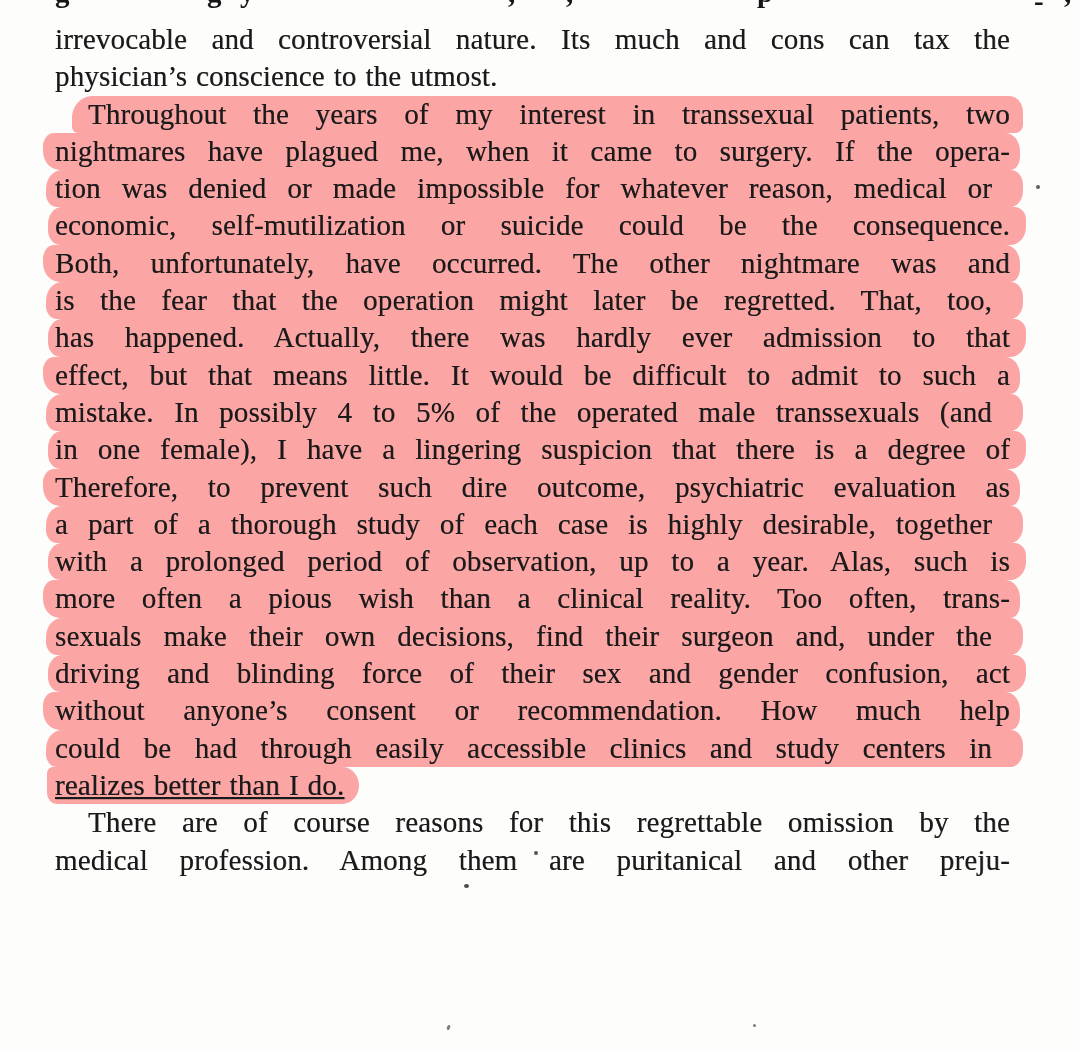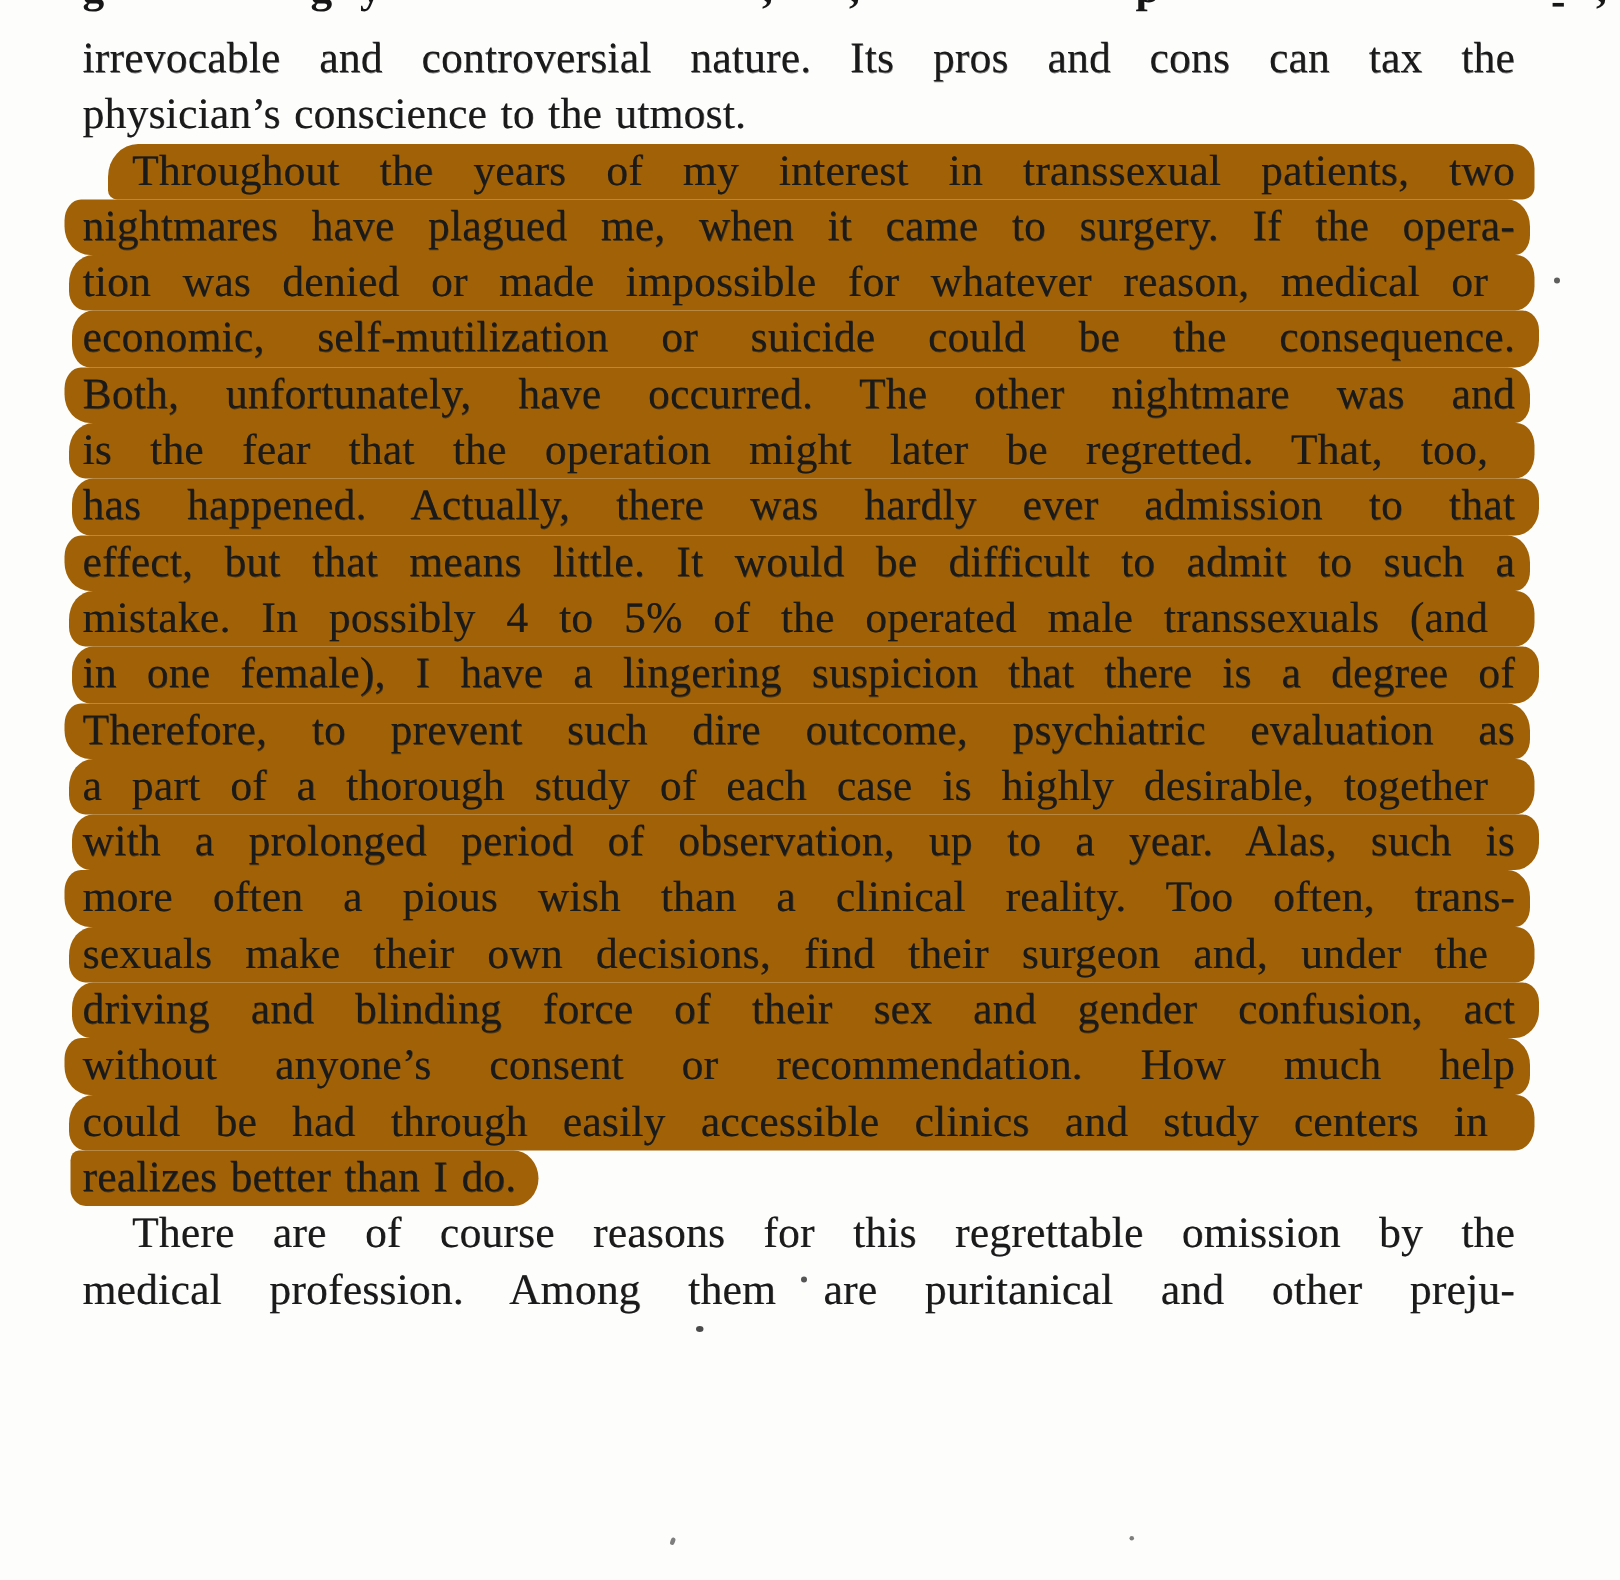--- a/index.html
+++ b/index.html
@@ -23,27 +23,27 @@
   .page{
     position:absolute;left:55px;top:21px;width:955px;
   }
   .ln{
     height:37.3px;line-height:37.3px;font-size:29px;
     white-space:nowrap;
     text-shadow:0.35px 0.35px 0.4px rgba(20,20,20,0.55);
     letter-spacing:0.15px;word-spacing:1.5px;
   }
   .j{text-align:justify;text-align-last:justify;text-justify:inter-word;}
-  .hl{background:#a16207;}
+  .hl{background:#fca5a5;}
   
   .hl:nth-child(3n)  {margin:0 -16px 0 -7px; padding:0 16px 0 7px; border-radius:14px 11px 16px 12px / 17px 13px 18px 15px;}
   .hl:nth-child(3n+1){margin:0 -10px 0 -12px;padding:0 10px 0 12px;border-radius:11px 15px 10px 17px / 14px 18px 13px 19px;}
   .hl:nth-child(3n+2){margin:0 -13px 0 -9px; padding:0 31px 0 9px; border-radius:16px 12px 13px 11px / 19px 15px 16px 13px;}
   .ln.hl-first{margin:0 -13px 0 17px;padding:0 13px 0 16px;border-radius:20px 14px 8px 6px / 22px 16px 8px 6px;}
-  .ln.hl-last{width:fit-content;margin:0 0 0 -8px;padding:0 15px 0 8px;border-radius:6px 18px 18px 11px / 7px 20px 20px 12px;text-align:left;}
+  .ln.hl-last{width:fit-content;margin:0 0 0 -8px;padding:0 15px 0 8px;border-radius:6px 18px 18px 11px / 7px 20px 20px 12px;text-align:left;text-decoration:underline;}
   .indent{text-indent:33px;}
   
   .speck{position:absolute;background:#2a2a2a;border-radius:50%;}
   .speck.s1{left:1036px;top:185px;width:4px;height:4px;opacity:.75;}
   .speck.s2{left:534px;top:851px;width:4px;height:4px;opacity:.8;}
   .speck.s3{left:464px;top:884px;width:5px;height:4px;opacity:.85;}
   .speck.s4{left:447px;top:1025px;width:3px;height:5px;opacity:.6;transform:rotate(20deg);border-radius:40%;}
   .speck.s5{left:753px;top:1024px;width:3px;height:3px;opacity:.6;}
 </style>
 </head>
@@ -54,21 +54,21 @@
   <span class="frag" style="left: 207px;">g</span>
   <span class="frag" style="left: 240px;">y</span>
   <span class="frag" style="left: 508px;">,</span>
   <span class="frag" style="left: 566px;">,</span>
   <span class="frag" style="left: 757px;">p</span>
   <span class="frag frag-high" style="left: 1034px;">-</span>
   <span class="frag" style="left: 1064px;">,</span>
 </div>
 
 <div class="page">
-  <div class="ln j">irrevocable and controversial nature. Its pros and cons can tax the</div>
+  <div class="ln j">irrevocable and controversial nature. Its much and cons can tax the</div>
   <div class="ln">physician’s conscience to the utmost.</div>
   <div class="ln j hl hl-first">Throughout the years of my interest in transsexual patients, two</div>
   <div class="ln j hl">nightmares have plagued me, when it came to surgery. If the opera-</div>
   <div class="ln j hl">tion was denied or made impossible for whatever reason, medical or</div>
   <div class="ln j hl">economic, self-mutilization or suicide could be the consequence.</div>
   <div class="ln j hl">Both, unfortunately, have occurred. The other nightmare was and</div>
   <div class="ln j hl">is the fear that the operation might later be regretted. That, too,</div>
   <div class="ln j hl">has happened. Actually, there was hardly ever admission to that</div>
   <div class="ln j hl">effect, but that means little. It would be difficult to admit to such a</div>
   <div class="ln j hl">mistake. In possibly 4 to 5% of the operated male transsexuals (and</div>

